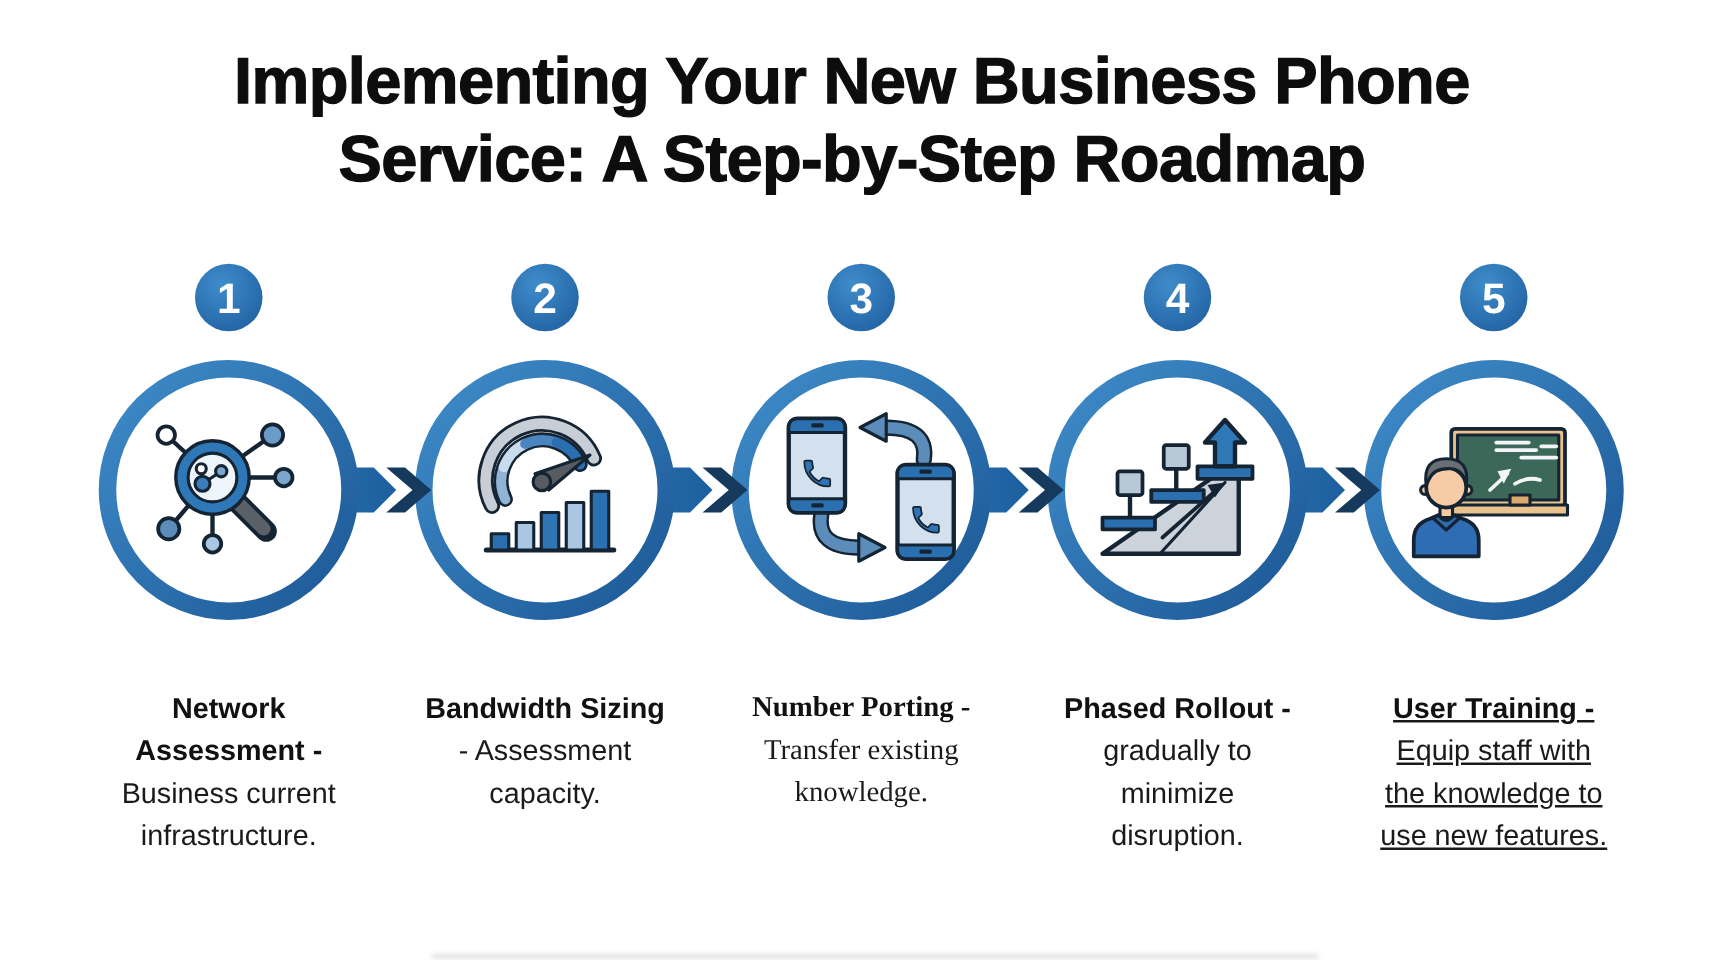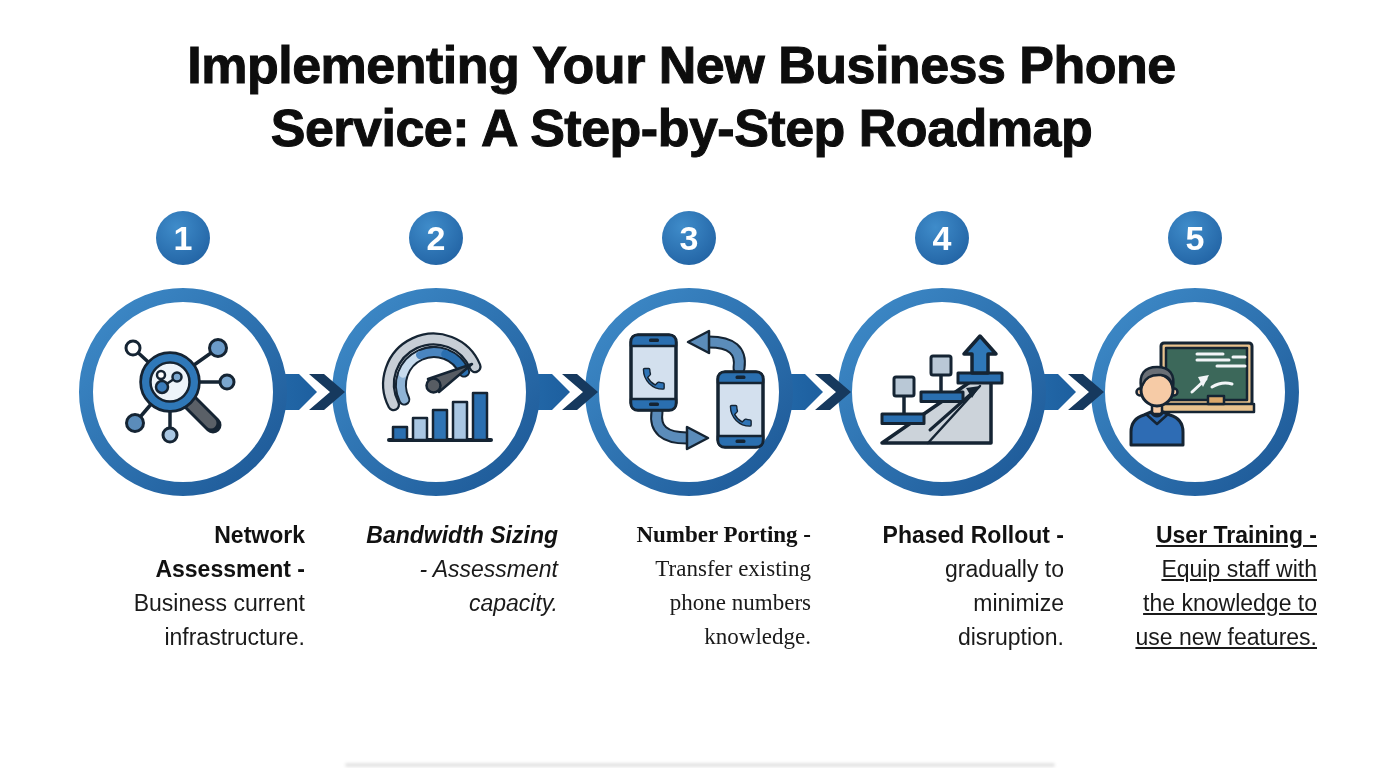--- a/index.html
+++ b/index.html
@@ -8,25 +8,25 @@
     background:#ffffff;font-family:"Liberation Sans",sans-serif;
   }
   .title{
     position:absolute;top:34px;left:0;width:1363px;
     text-align:center;color:#0d0d0d;font-weight:700;
     font-size:52px;line-height:63px;letter-spacing:-0.5px;
     -webkit-text-stroke:1px #0d0d0d;
   }
   .flow-svg{position:absolute;top:195px;left:0;}
   .step-text{
-    position:absolute;top:518px;width:244px;text-align:right;
+    position:absolute;top:549px;width:244px;text-align:center;
     color:#1a1a1a;font-size:23px;line-height:34px;
   }
   .step-text .head{font-weight:700;color:#111;}
-  .st-0{left:61px;} .st-1{left:314px;font-style:italic;} .st-2{left:567px;font-family:Liberation Serif, serif;} .st-3{left:820px;} .st-4{left:1073px;text-decoration:underline;}
+  .st-0{left:61px;} .st-1{left:314px;} .st-2{left:567px;font-family:Liberation Serif, serif;} .st-3{left:820px;} .st-4{left:1073px;text-decoration:underline;}
   .badge-num{
     font-family:"Liberation Sans",sans-serif;font-weight:700;font-size:34px;
     fill:#ffffff;
   }
   .crop-artifact{
     position:absolute;left:345px;top:763px;width:710px;height:4px;
     background:#c9c9c9;opacity:.5;filter:blur(1.5px);border-radius:2px;
   }
 </style>
 </head>
@@ -213,21 +213,20 @@
       <div>- Assessment</div>
       <div>capacity.</div>
     </div>
 </div>
 <div class="step-text st-2">
   <div class="head">
       <div>Number Porting -</div>
     </div>
   <div class="body">
       <div>Transfer existing</div>
-      <div>phone numbers</div>
       <div>knowledge.</div>
     </div>
 </div>
 <div class="step-text st-3">
   <div class="head">
       <div>Phased Rollout -</div>
     </div>
   <div class="body">
       <div>gradually to</div>
       <div>minimize</div>

